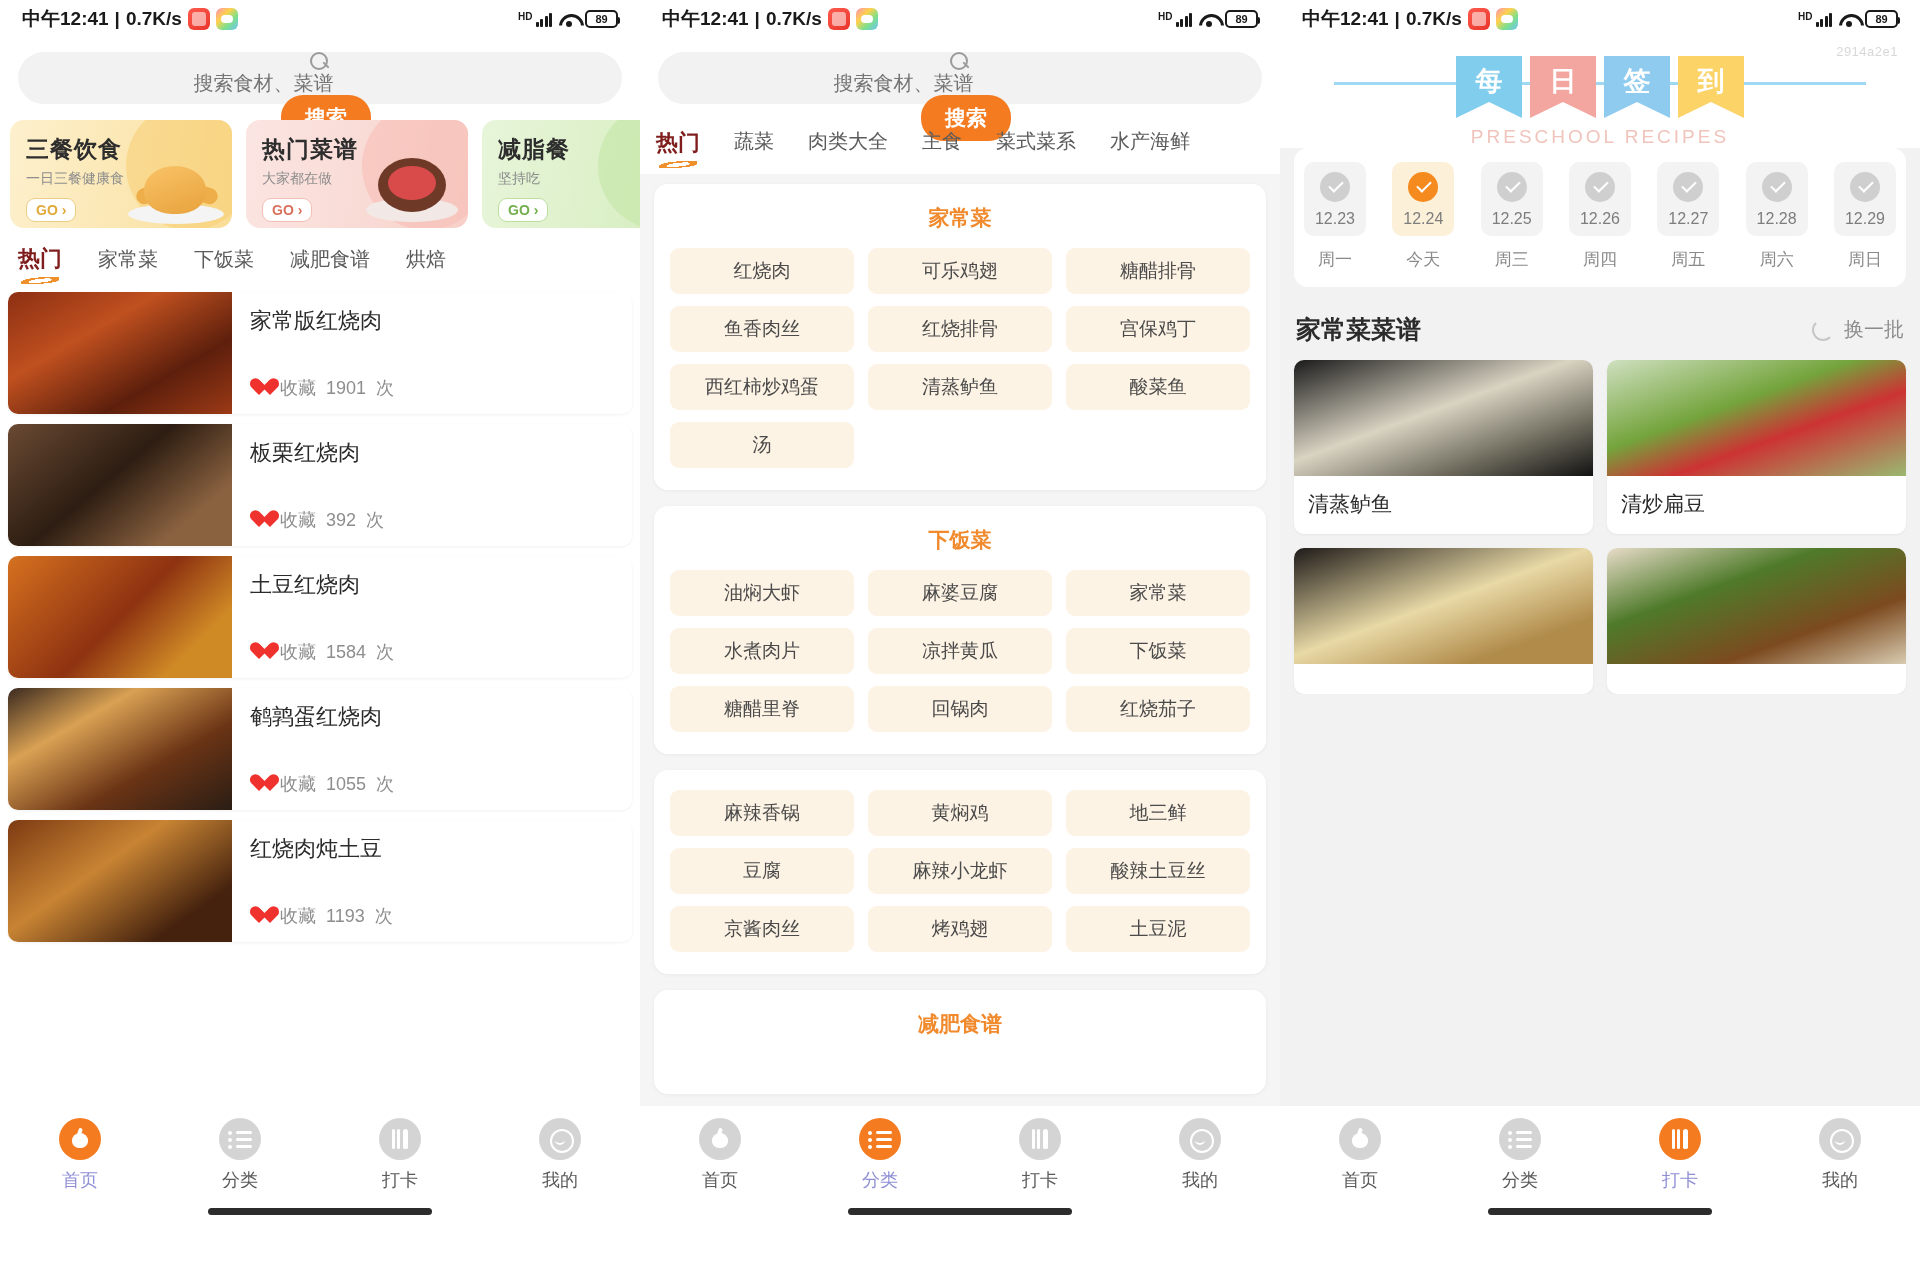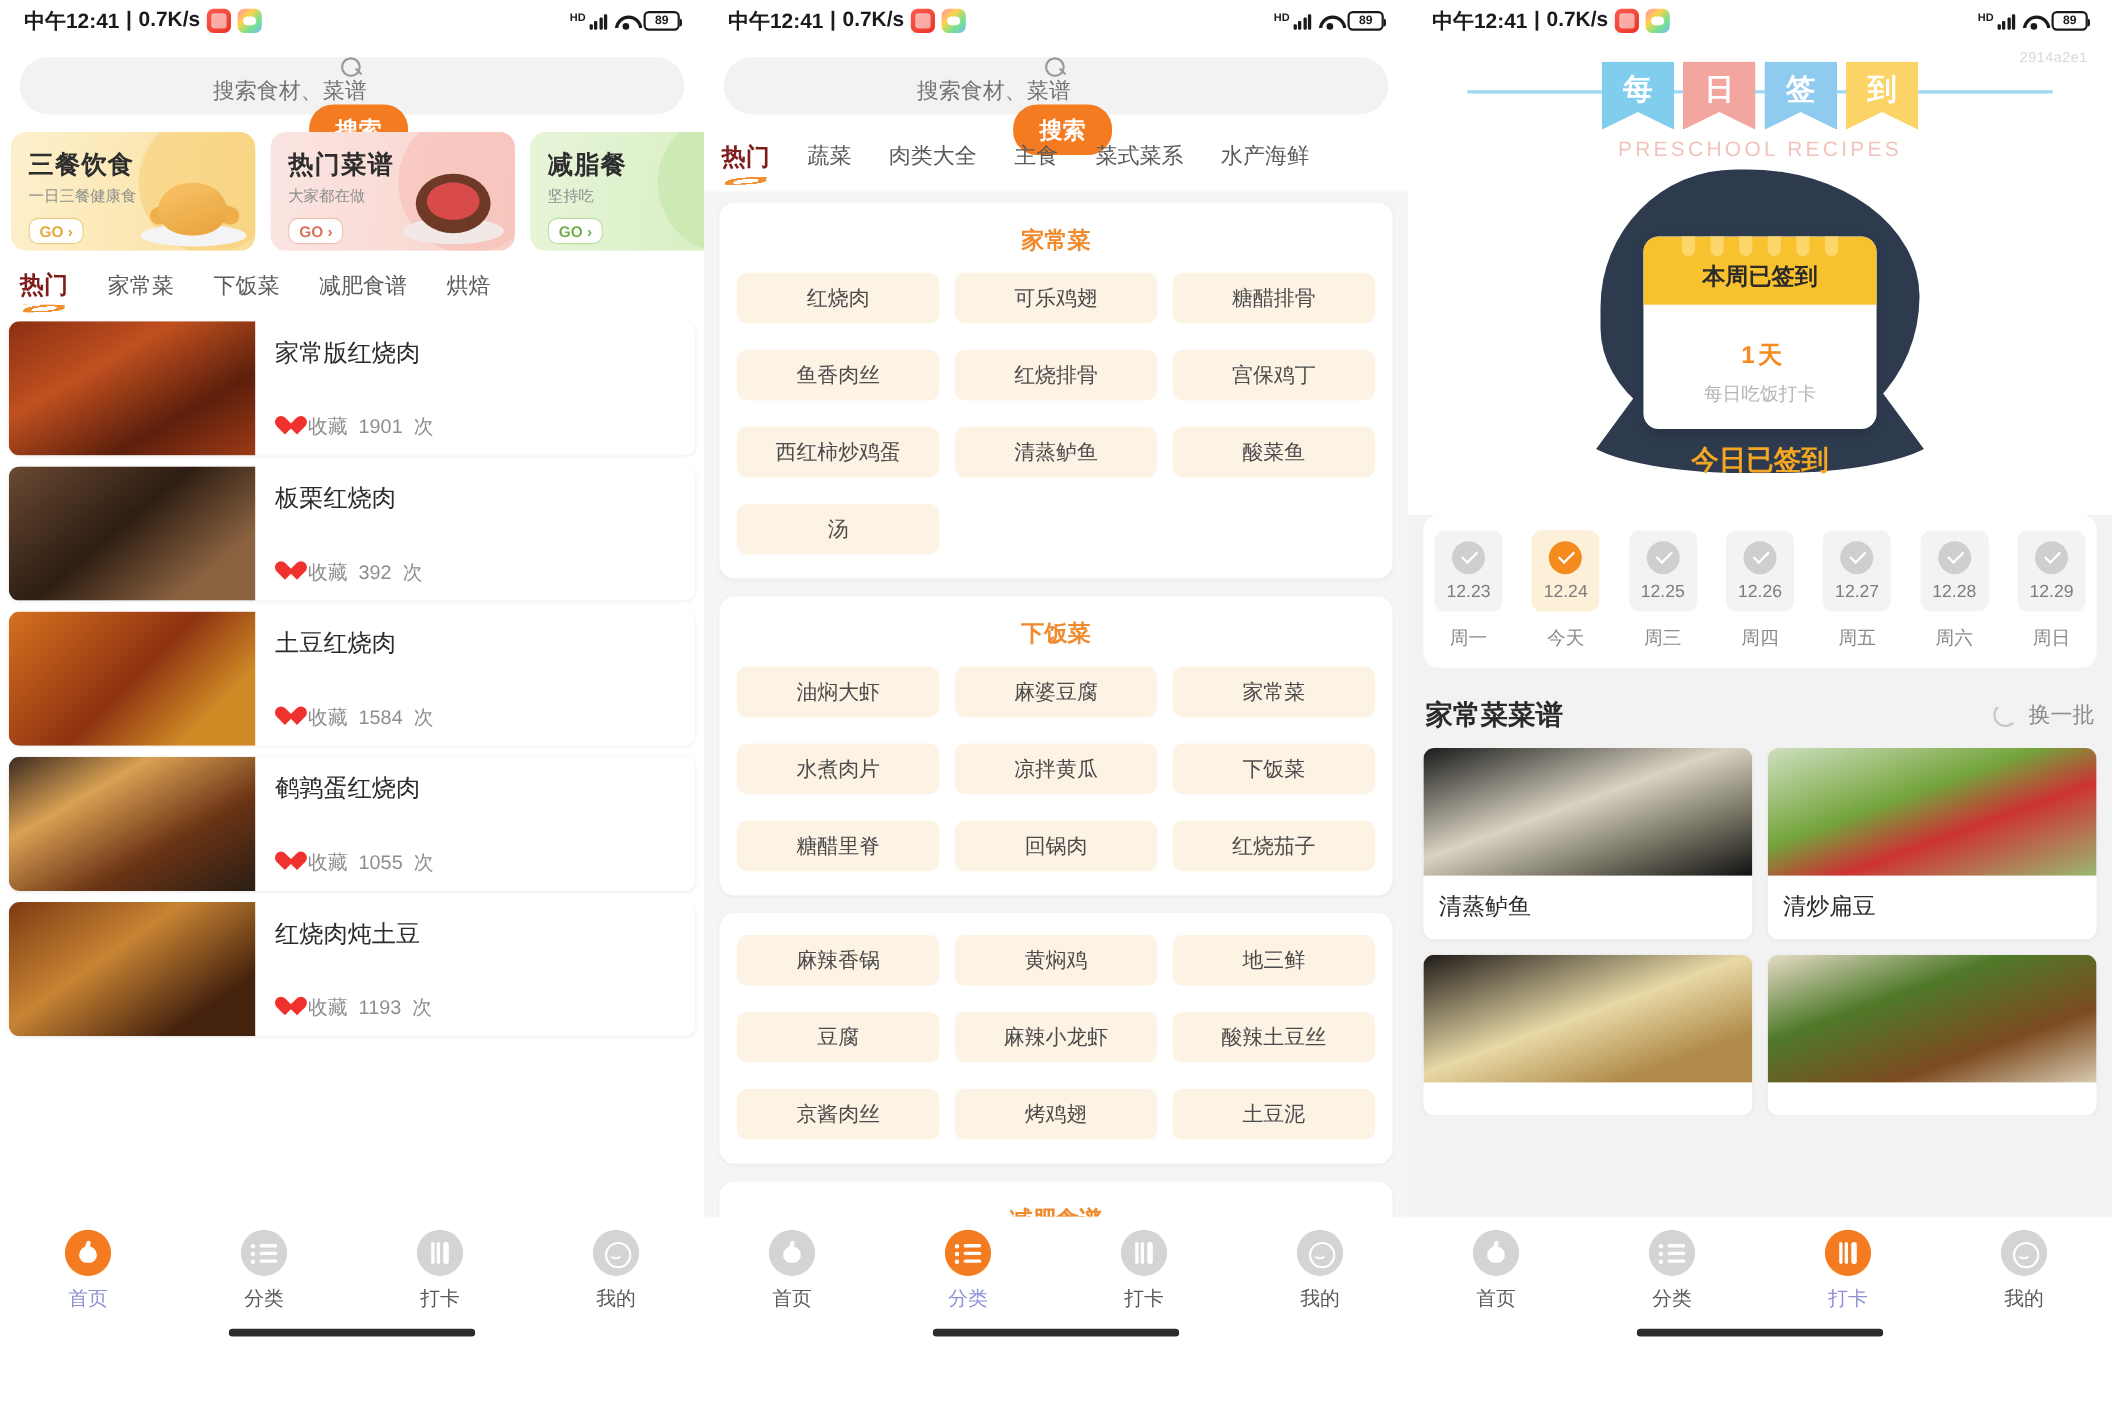--- a/index.html
+++ b/index.html
@@ -160,21 +160,21 @@
   .g-me::after{content:"";position:absolute;left:6px;top:9px;width:10px;height:6px;border-bottom:2.5px solid #fff;border-radius:0 0 6px 6px;}
   .navicon.active .g-list i, .navicon.active .g-home::before,
   .navicon.active .g-home::after { background:#fff; }
 
   
   .cat-tabs { display:flex; gap:34px; padding: 14px 16px 6px; background:#fff; overflow:hidden;}
   .cat-body { padding: 10px 14px 0; }
   .cat-card { background:#fff; border-radius:14px; padding: 20px 16px 22px; margin-bottom: 16px;
      box-shadow:0 1px 4px rgba(0,0,0,.05);}
   .cat-title { text-align:center; color:#f08a2c; font-size:21px; font-weight:700; margin-bottom:16px;}
-  .chips { display:grid; grid-template-columns: repeat(3, 1fr); gap: 24px 14px; }
+  .chips { display:grid; grid-template-columns: repeat(3, 1fr); gap: 12px 14px; }
   .chip { background:#fdf3e4; border-radius:9px; height:46px;
      display:flex;align-items:center;justify-content:center;
      font-size:19px;color:#4b4b4b;cursor:pointer;}
 
   
   .p3-top { background:#fff; padding: 18px 0 0; }
   .flags { display:flex; justify-content:center; align-items:flex-start; gap:0; position:relative;}
   .flagline{position:absolute;top:26px;left:54px;right:54px;height:3px;background:#9fd8f2;}
   .flag { width:66px;height:62px; position:relative; z-index:2; margin:0 4px;
      display:flex;align-items:flex-start;justify-content:center;
@@ -569,40 +569,20 @@
       <div class="flags">
         <span class="flagline"></span>
         <span class="flag c1">每</span>
         <span class="flag c2">日</span>
         <span class="flag c3">签</span>
         <span class="flag c4">到</span>
       </div>
       <div class="p3-sub">PRESCHOOL RECIPES</div>
     </div>
 
-    <div class="cal-hero">
-      <span class="blob"></span>
-      <span class="blob2"></span>
-      <div class="calcard">
-        <div class="calrings">
-          <i></i>
-            <i></i>
-            <i></i>
-            <i></i>
-            <i></i>
-            <i></i>
-        </div>
-        <div class="calhead">本周已签到</div>
-        <div class="calbody">
-          <div class="caldays"><span>1</span><span>天</span></div>
-          <div class="calsub">每日吃饭打卡</div>
-        </div>
-      </div>
-      <div class="todaysign">今日已签到</div>
-    </div>
 
     <div class="datecard">
       <div class="daterow">
         <div class="daycell">
           <div class="daybox">
               <span class="tick"></span>
             <span class="datetxt">12.23</span>
             </div>
           <div class="weektxt">周一</div>
         </div>

